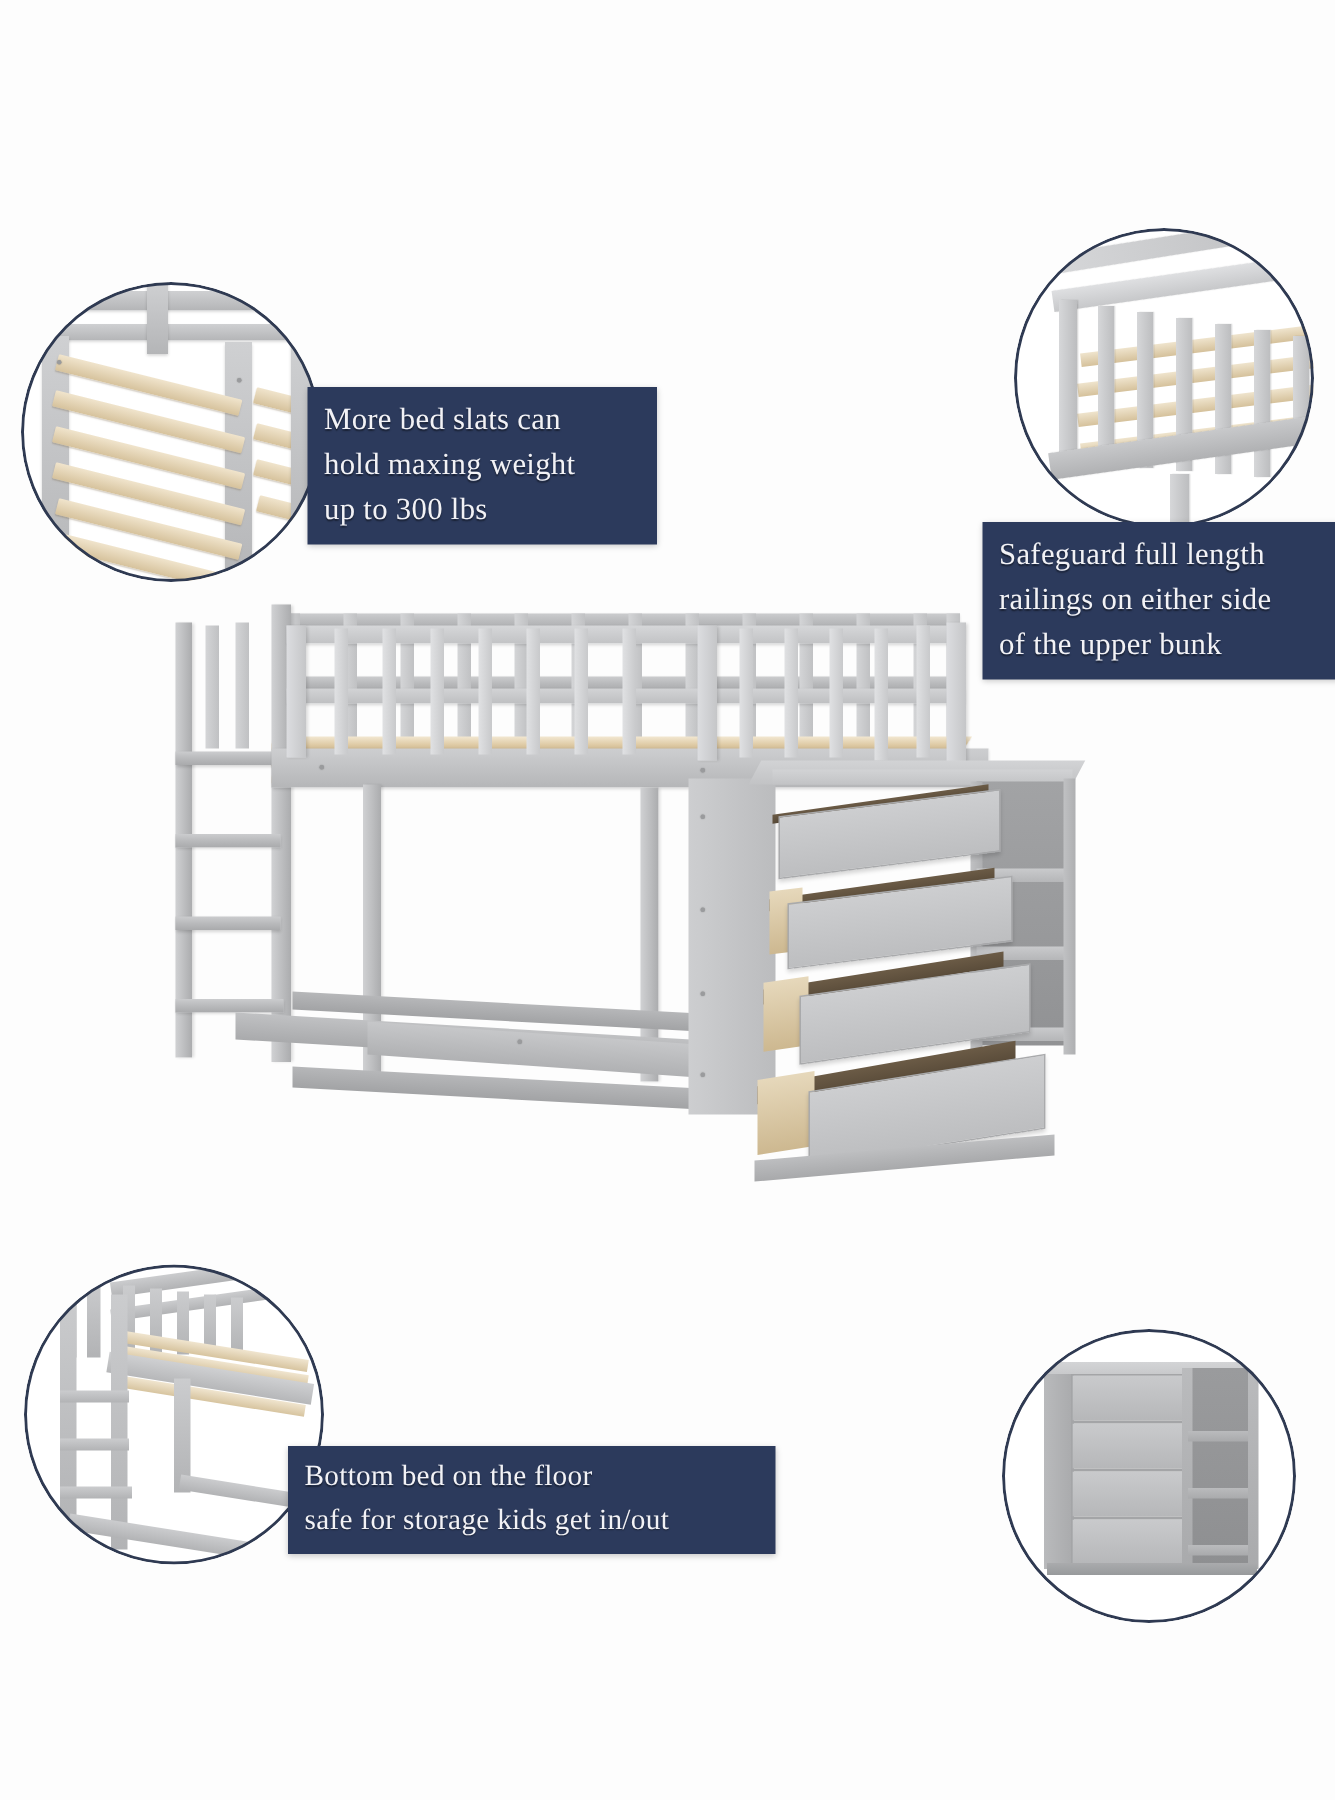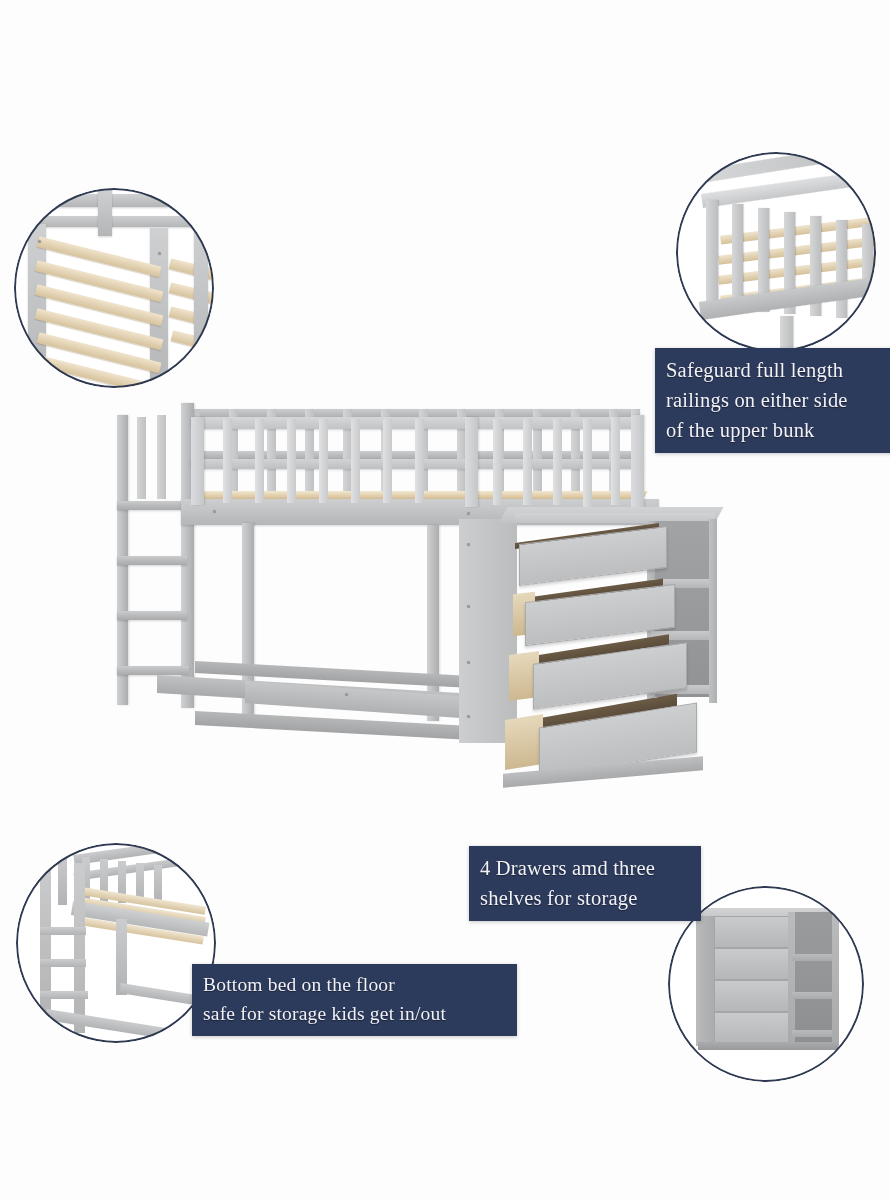--- a/index.html
+++ b/index.html
@@ -369,24 +369,25 @@
       <div class="br-shelf" style="left:124px; top:106px;width:44px; height:7px;"></div>
       <div class="br-shelf" style="left:124px; top:144px;width:44px; height:7px;"></div>
       <div class="br-shelf" style="left:164px; top:24px; width:7px;  height:136px;"></div>
 
       <div class="br-body" style="left:30px;  top:156px; width:140px; height:8px;
            background:linear-gradient(180deg,#aaabad,#989a9c);"></div>
     </div>
     <div class="rim"></div>
   </div>
 
+  <div id="callout-slats" class="callout">More bed slats can
+hold maxing weight
+up to 300 lbs</div>
 
   <div id="callout-railings" class="callout">Safeguard full length
 railings on either side
 of the upper bunk</div>
 
-  <div id="callout-drawers" class="callout">4 Drawers amd three
-shelves for storage</div>
 
   <div id="callout-lowbed" class="callout">Bottom bed on the floor
 safe for storage kids get in/out</div>
 
 </div>
 
 </body></html>

